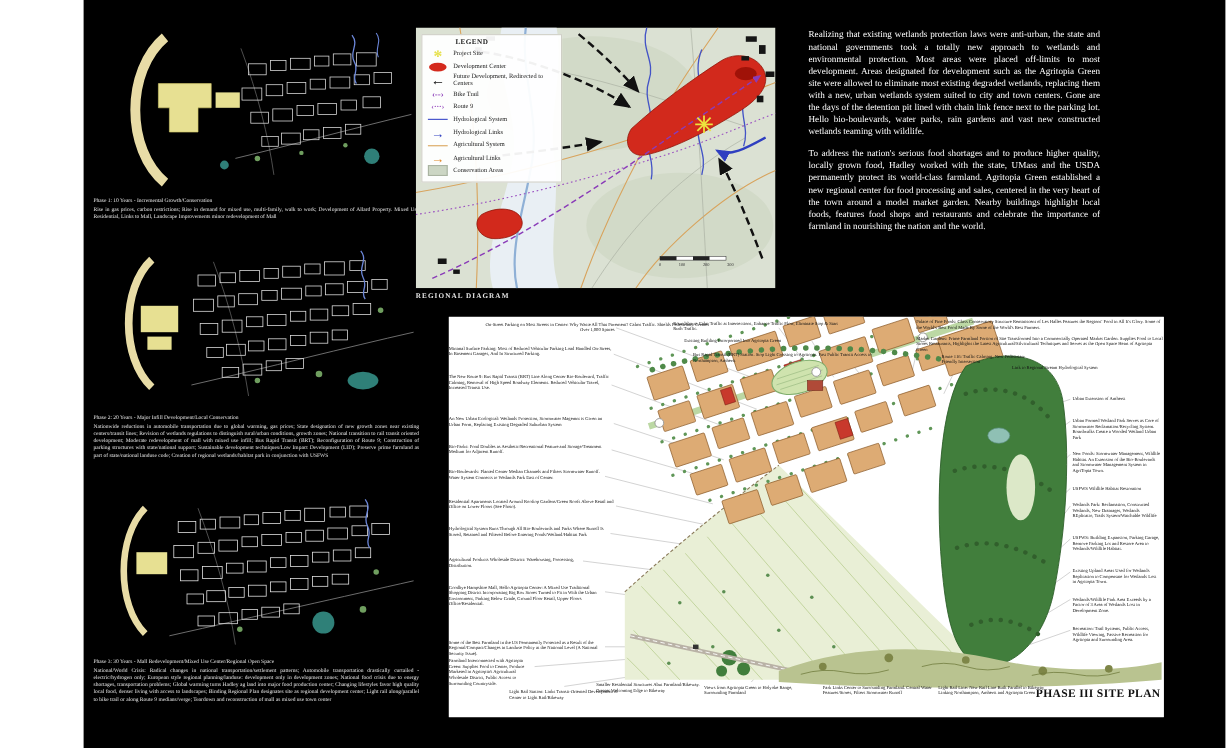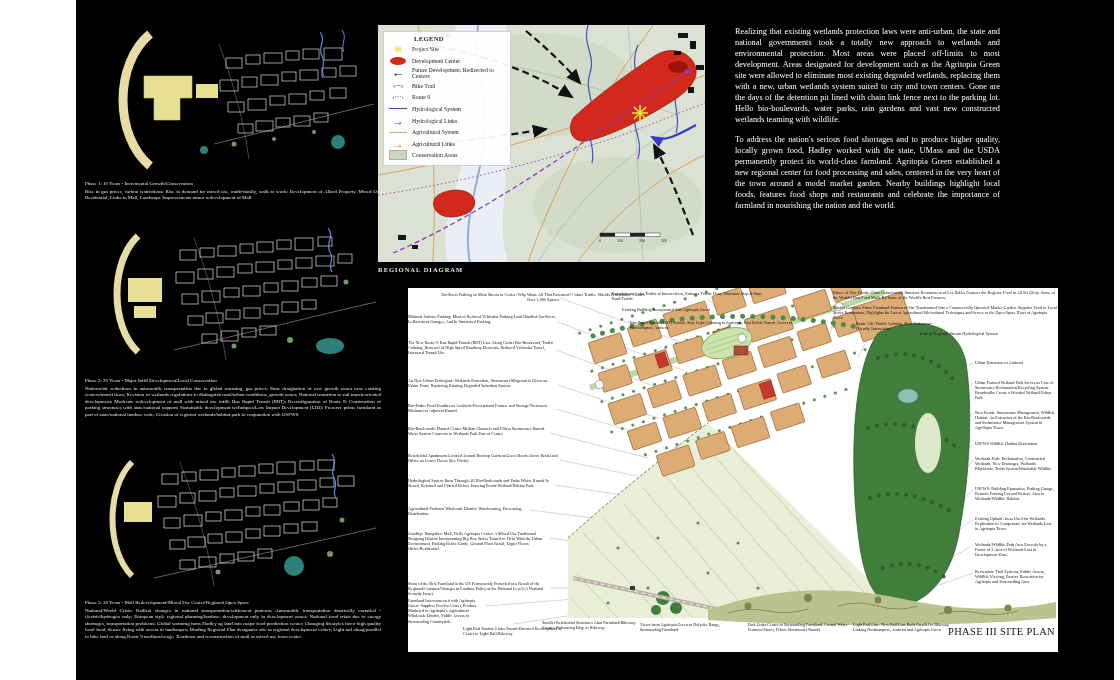--- a/index.html
+++ b/index.html
@@ -40,21 +40,21 @@
 
   
   .narrative{position:absolute;left:659px;top:26px;width:281px;color:#fff;font-size:8.3px;line-height:1.33;text-align:justify}
   .narrative p{margin:0 16px 9px 0}
 
   
   .siteplan{position:absolute;left:332px;top:288px;width:650px;height:364px;background:#fff}
   .siteplan svg{position:absolute;left:0;top:0}
   .ann{position:absolute;font-size:4.2px;line-height:1.22;color:#141414}
   .ann.center{text-align:center}
-  .sp-label{position:absolute;right:3px;bottom:15px;font-size:10.5px;font-weight:normal;color:#111;letter-spacing:0.3px}
+  .sp-label{position:absolute;right:3px;bottom:15px;font-size:10.5px;font-weight:bold;color:#111;letter-spacing:0.3px}
 </style>
 </head>
 <body>
 
 <div class="board">
 
   <div class="phase-diagram pd1">
     <svg width="294" height="152" viewBox="0 0 294 152">
       <path d="M66,10 C30,40 30,112 66,142" stroke="#e8dca6" stroke-width="9" fill="none"></path>
       <path d="M60,52 L108,52 L108,74 L96,74 L96,96 L70,96 L70,74 L60,74 Z" fill="#e7e092" stroke="#cfc66a" stroke-width="0.6"></path>

